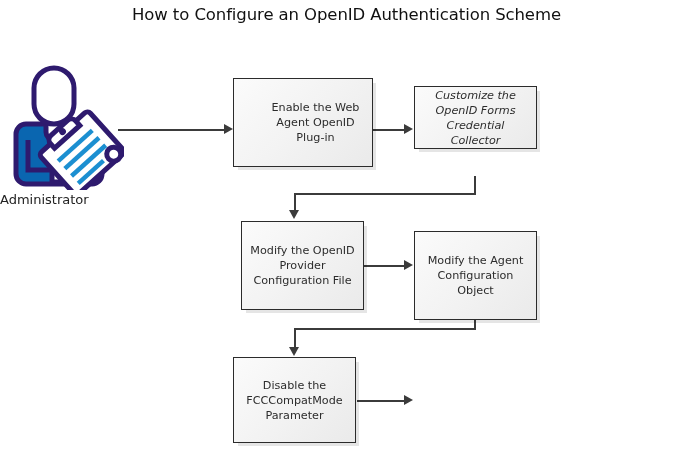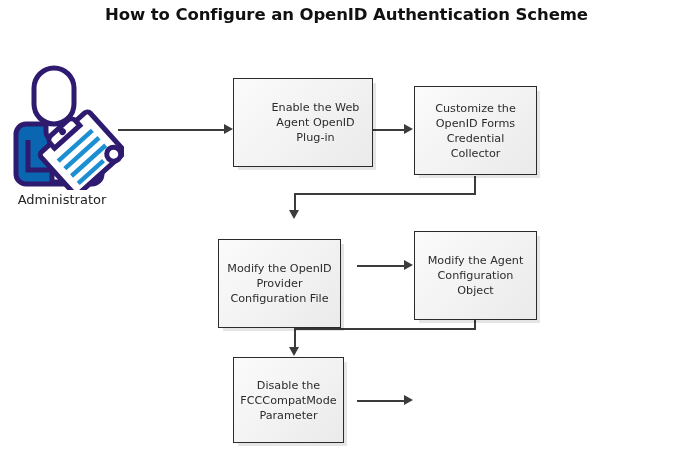--- a/index.html
+++ b/index.html
@@ -18,21 +18,21 @@
     width: 693px;
     height: 449px;
   }
   .title {
     position: absolute;
     left: 0;
     top: 5px;
     width: 693px;
     text-align: center;
     font-family: "DejaVu Sans", sans-serif;
-    font-weight: bold;
+    font-weight: normal;
     font-size: 16.5px;
     color: #111111;
     letter-spacing: -0.1px;
   }
 
   
   .node {
     position: absolute;
     box-sizing: border-box;
     border: 1.3px solid #2b2b2b;
@@ -47,24 +47,24 @@
     line-height: 15px;
     font-family: "DejaVu Sans", sans-serif;
     padding: 2px 6px;
   }
   .node span {
     display: block;
     width: 100%;
   }
 
   .node-1 { left: 233px; top: 78px;  width: 140px; height: 89px; padding-left: 31px; }
-  .node-2 { left: 414px; top: 86px;  width: 123px; height: 89px; }
-  .node-3 { left: 218px; top: 221px; width: 123px; height: 89px; margin-top: 18px; }
+  .node-2 { left: 414px; top: 86px;  width: 123px; height: 63px; font-style: italic; }
+  .node-3 { left: 241px; top: 221px; width: 123px; height: 89px; }
   .node-4 { left: 414px; top: 231px; width: 123px; height: 89px; }
-  .node-5 { left: 233px; top: 357px; width: 111px; height: 86px; }
+  .node-5 { left: 233px; top: 357px; width: 123px; height: 86px; }
   .node-6 { left: 414px; top: 357px; width: 123px; height: 86px; }
 
   
   .conn {
     position: absolute;
     background: #3b3b3b;
   }
   .h-line { height: 1.6px; }
   .v-line { width: 1.6px; }
 
@@ -113,21 +113,20 @@
     top: 62px;
     width: 118px;
     height: 128px;
   }
   .actor svg { display: block; }
   .actor-label {
     position: absolute;
     left: 0px;
     top: 192px;
     width: 124px;
-    text-align: center;
     font-size: 13px;
     color: #232323;
     font-family: "DejaVu Sans", sans-serif;
   }
 </style>
 </head>
 <body>
 
 <div id="canvas">
 

